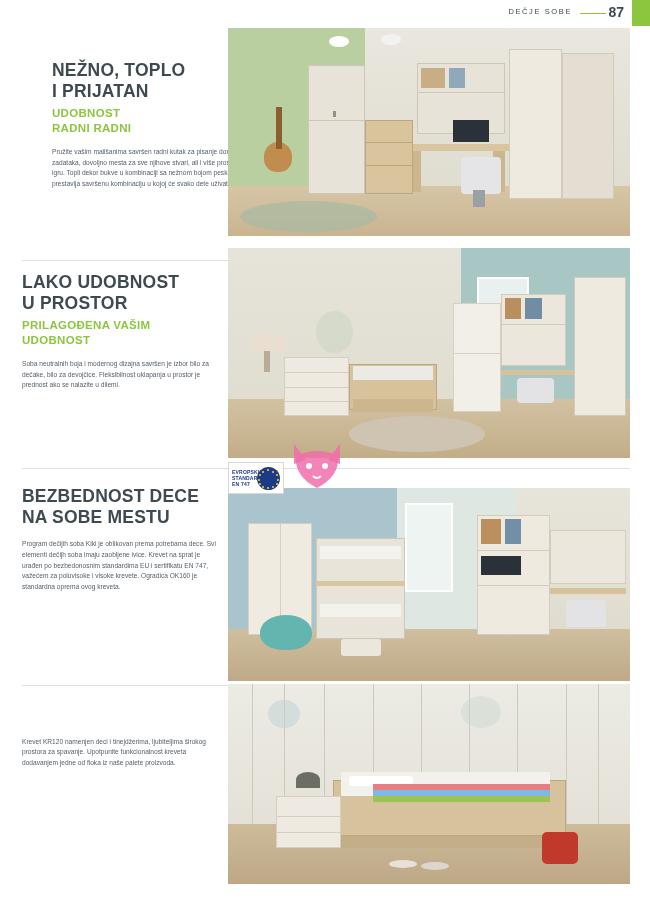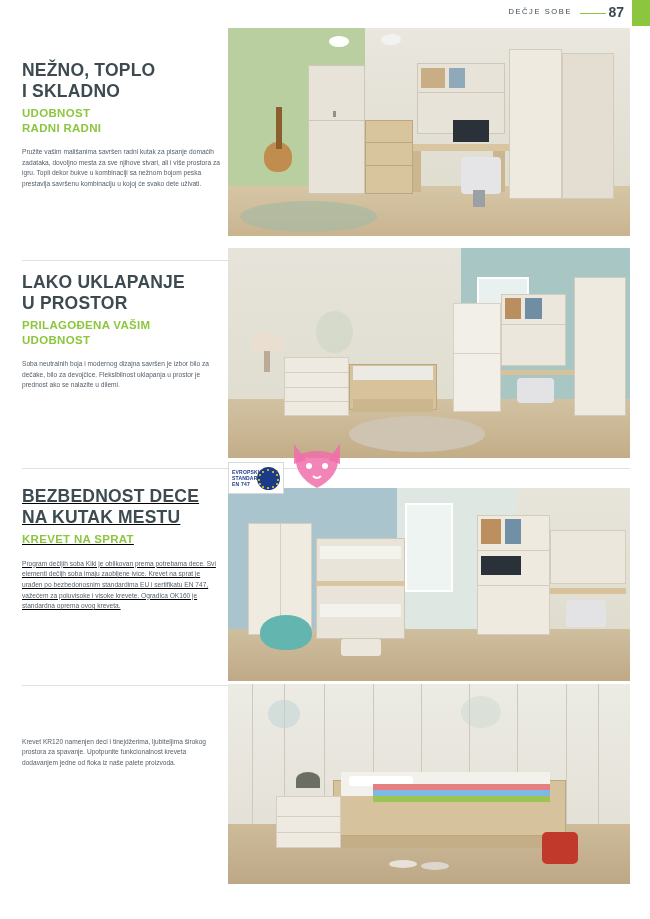--- a/index.html
+++ b/index.html
@@ -154,24 +154,24 @@
 <div class="page">
 
   <div class="header">
     <div class="header-green"></div>
     <div class="header-label">DEČJE SOBE</div>
     <div class="header-rule"></div>
     <div class="header-pagenum">87</div>
   </div>
 
   <div class="section" style="top:28px;height:210px;">
-    <div class="text-col" style="top:32px;">
+    <div class="text-col" style="top:32px;margin-left:30px;">
       <div class="title">
         <span>NEŽNO, TOPLO</span><br>
-        <span>I SKLADNO</span>
+        <span>I PRIJATAN</span>
       </div>
       <div class="subtitle">
         <span>UDOBNOST</span><br>
         <span>RADNI  RADNI</span>
       </div>
       <div class="body">Pružite vašim mališanima savršen radni kutak za pisanje domaćih zadataka, dovoljno mesta za sve njihove stvari, ali i više prostora za igru. Topli dekor bukve u kombinaciji sa nežnom bojom peska prestavlja savršenu kombinaciju u kojoj će svako dete uživati.</div>
     </div>
 
     <div class="photo" style="left:228px;top:0px;width:402px;height:208px;background:#cfd9cc;">
 
@@ -213,21 +213,21 @@
       <div class="box" style="left:25%;top:4%;width:5%;height:5%;background:#ffffff;border-radius:50%;"></div>
       <div class="box" style="left:38%;top:3%;width:5%;height:5%;background:#f2f2f2;border-radius:50%;"></div>
     </div>
 
     <div class="divider" style="top:232px;"></div>
   </div>
 
   <div class="section" style="top:240px;height:220px;">
     <div class="text-col" style="top:32px;">
       <div class="title">
-        <span>LAKO UKLAPANJE</span><br>
+        <span>LAKO UDOBNOST</span><br>
         <span>U PROSTOR</span>
       </div>
       <div class="subtitle">
         <span>PRILAGOĐENA VAŠIM</span><br>
         <span>UDOBNOST</span>
       </div>
       <div class="body">Soba neutralnih boja i modernog dizajna savršen je izbor bilo za dečake, bilo za devojčice. Fleksibilnost uklapanja u prostor je prednost ako se nalazite u dilemi.</div>
     </div>
 
     <div class="photo" style="left:228px;top:8px;width:402px;height:210px;background:#d7d9cf;">
@@ -266,27 +266,24 @@
 
       <div class="box" style="left:86%;top:14%;width:13%;height:66%;background:#efeae0;border:1px solid #d2cabb;"></div>
 
       <div class="box" style="left:22%;top:30%;width:9%;height:20%;background:#cdd6c3;border-radius:50%;opacity:.6;"></div>
     </div>
 
     <div class="divider" style="top:228px;"></div>
   </div>
 
   <div class="section" style="top:470px;height:215px;">
-    <div class="text-col" style="top:16px;text-decoration:underline;">
+    <div class="text-col" style="top:16px;">
       <div class="title">
         <span>BEZBEDNOST DECE</span><br>
-        <span>NA KUTAK MESTU</span>
-      </div>
-      <div class="subtitle">
-        <span>KREVET NA SPRAT</span>
+        <span>NA SOBE MESTU</span>
       </div>
       <div class="body">Program dečijih soba Kiki je oblikovan prema potrebama dece. Svi elementi dečijh soba imaju zaobljene ivice. Krevet na sprat je urađen po bezbedonosnim standardima EU i sertifikatu EN 747, važećem za poluvisoke i visoke krevete. Ogradica OK160 je  standardna oprema ovog kreveta.</div>
     </div>
 
     <div class="photo" style="left:228px;top:18px;width:402px;height:193px;background:#cfd6d2;">
       <div class="box" style="left:0;top:0;width:100%;height:100%;background:linear-gradient(180deg,#e7e5db,#ddd9cb);"></div>
 
       <div class="box" style="left:0;top:0;width:42%;height:74%;background:#a9c4cc;"></div>
       <div class="box" style="left:42%;top:0;width:30%;height:74%;background:#dfe7e3;"></div>
 

